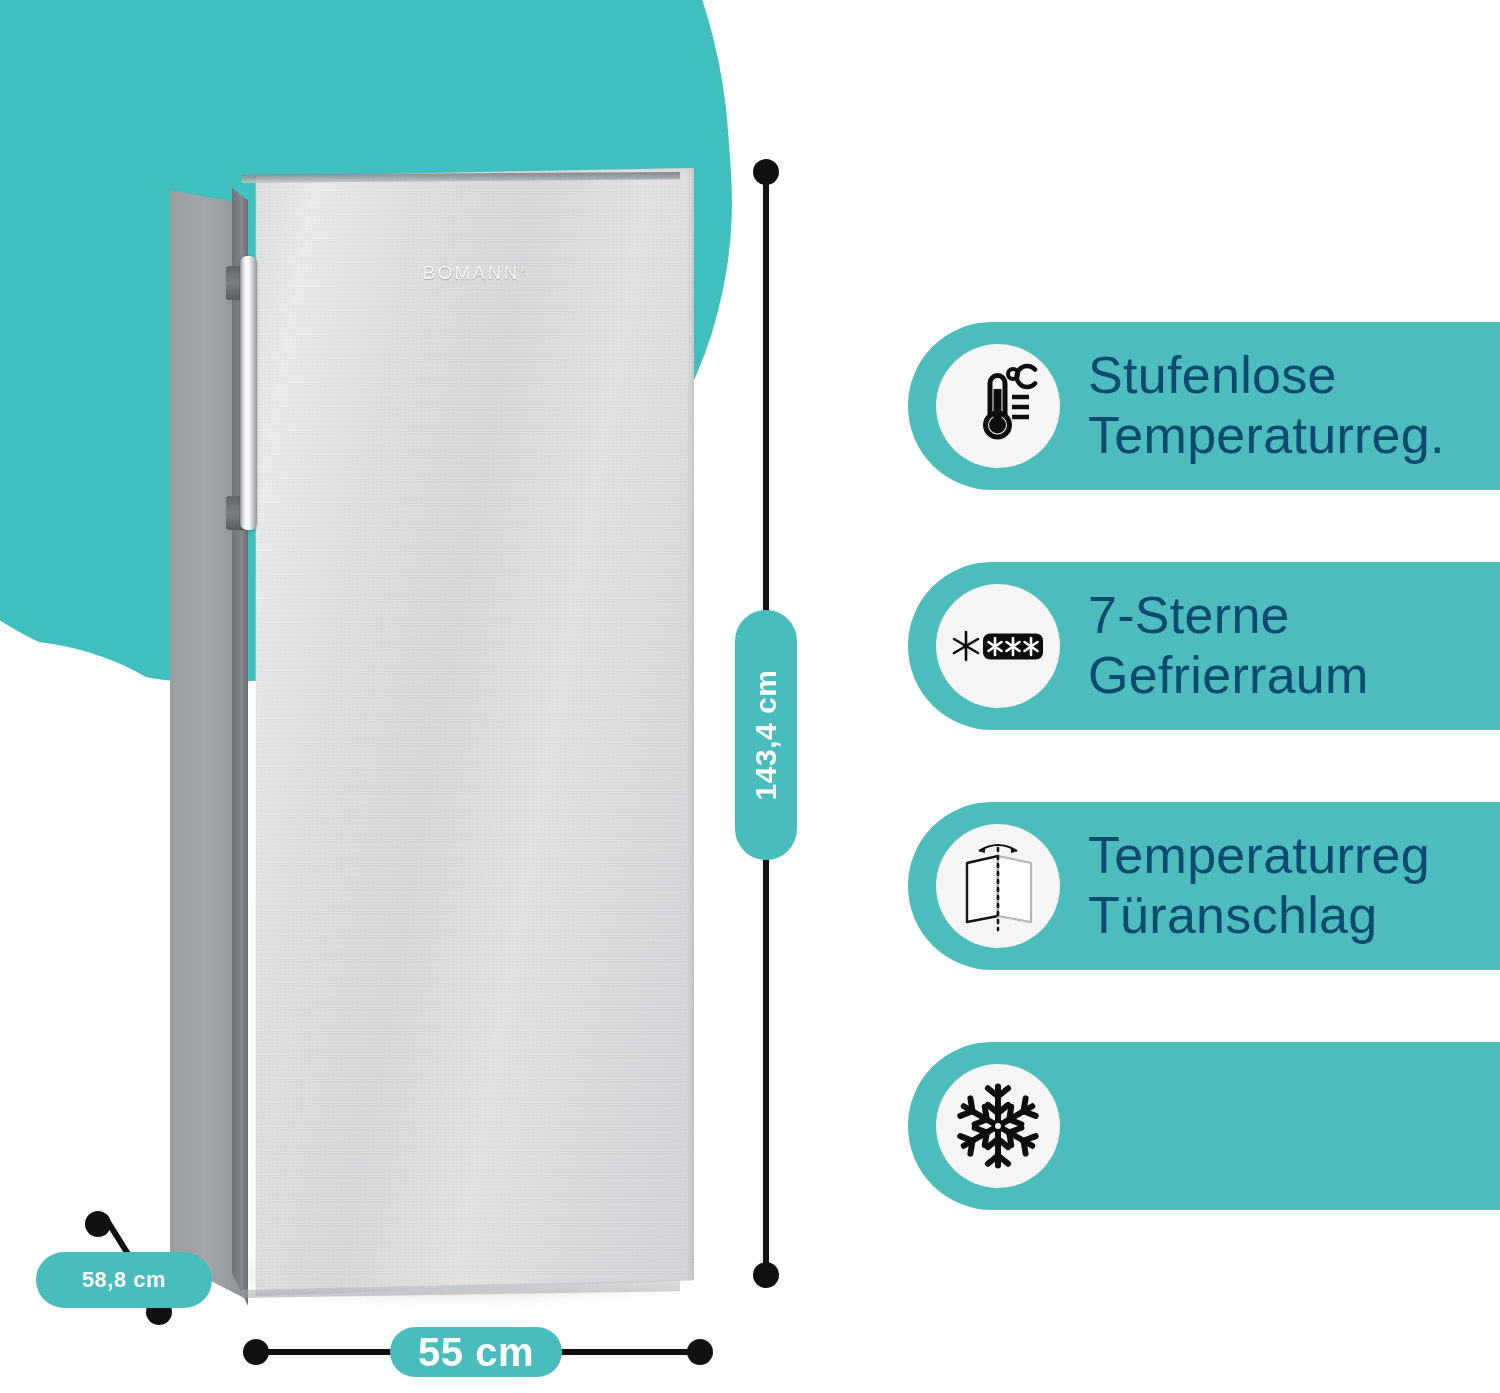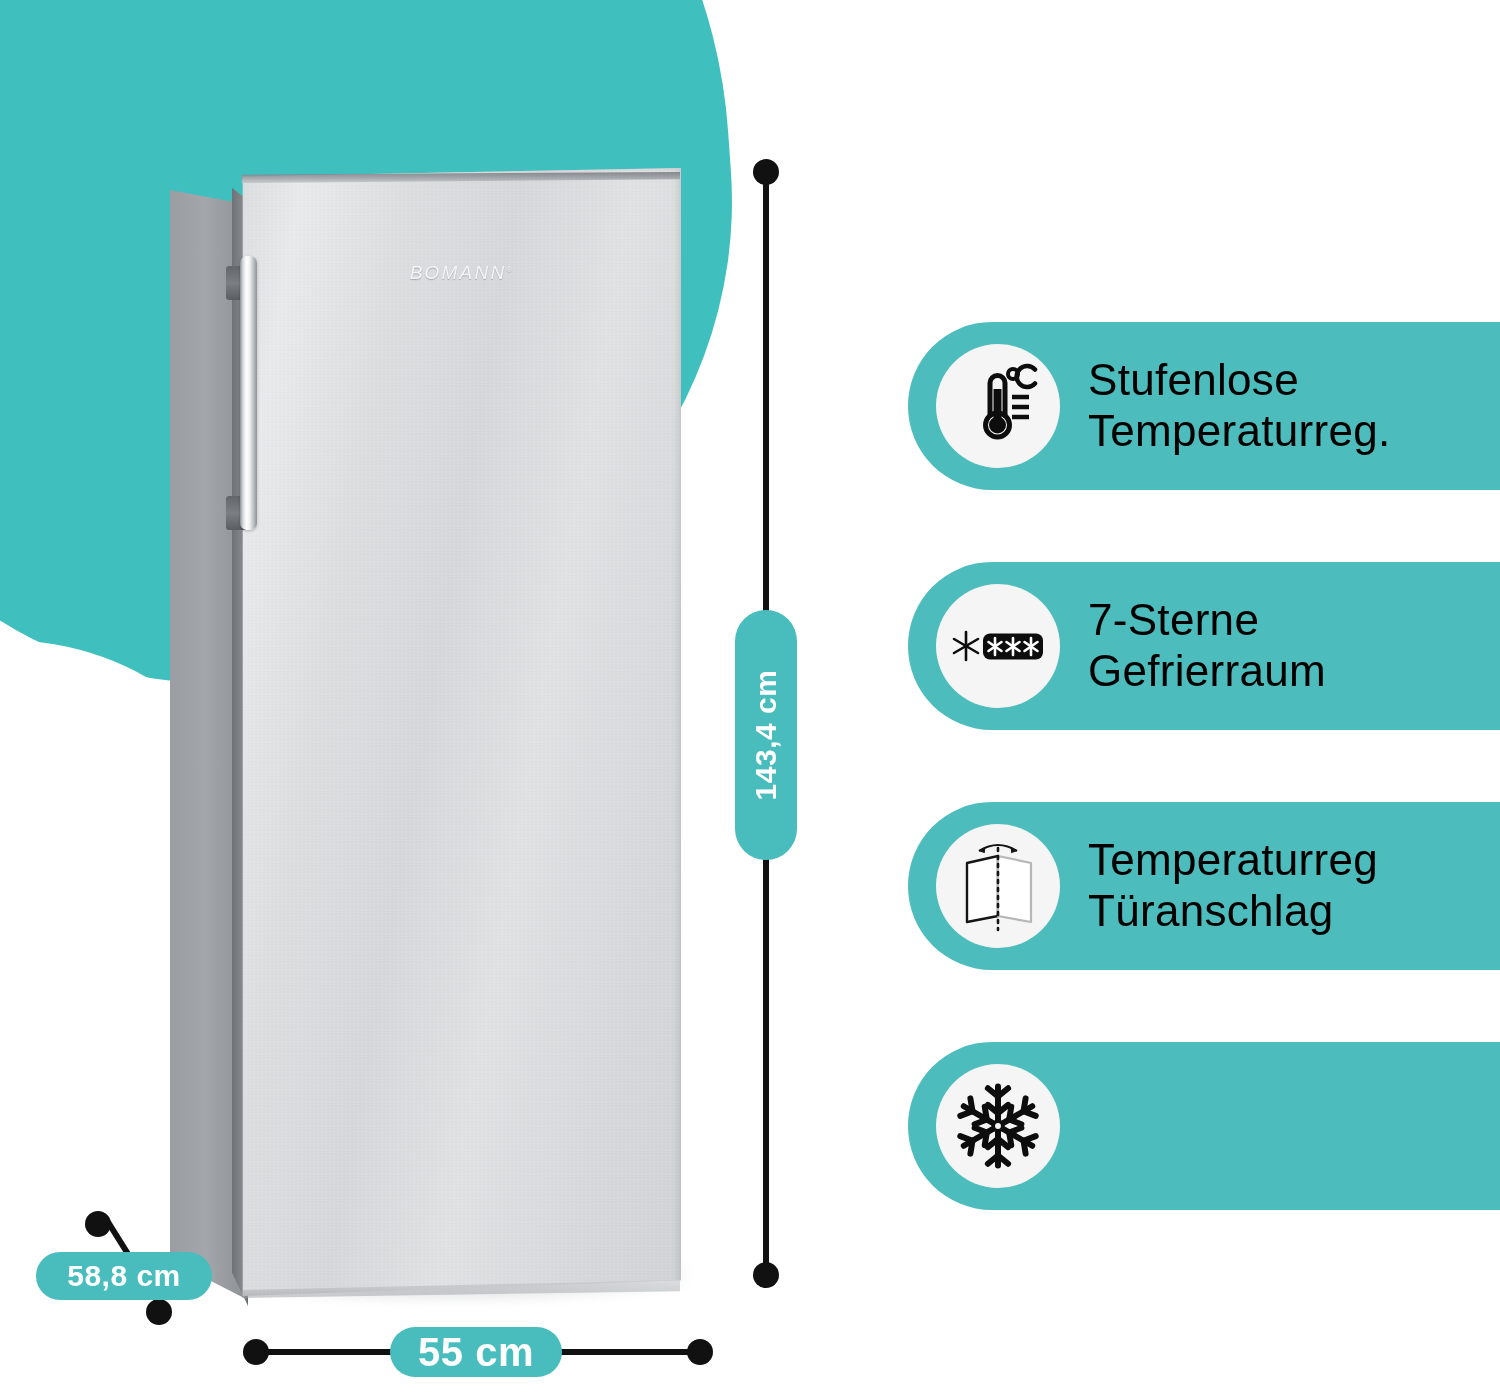--- a/index.html
+++ b/index.html
@@ -70,21 +70,21 @@
     position: absolute;
     left: 62px;
     top: 20px;
     width: 16px;
     height: 1118px;
     background: linear-gradient(90deg, #6e7176 0%, #83868b 60%, #6a6d72 100%);
     clip-path: polygon(0% 0%, 100% 1.1%, 100% 100%, 0% 97%);
   }
   .fridge-door {
     position: absolute;
-    left: 71px;
+    left: 84px;
     top: 0px;
     width: 440px;
     height: 1128px;
     background:
       repeating-linear-gradient(90deg,
         rgba(255,255,255,0.55) 0px,
         rgba(206,209,212,0.30) 1px,
         rgba(255,255,255,0.50) 2px,
         rgba(196,199,203,0.26) 3px,
         rgba(255,255,255,0.46) 4px),
@@ -96,21 +96,20 @@
       linear-gradient(100deg,
         #cfd2d4 0%,
         #e6e8e9 10%,
         #d2d5d7 26%,
         #c7cacd 44%,
         #d8dadc 62%,
         #cacdd0 80%,
         #bfc2c6 100%);
     box-shadow: inset -3px 0 6px rgba(0,0,0,0.10);
     clip-path: polygon(0.4% 0.75%, 100% 0%, 100% 98.6%, 0.4% 100%);
-    font-style: italic;
   }
   .door-top-edge {
     position: absolute;
     left: 70px;
     top: 4px;
     width: 440px;
     height: 11px;
     background: linear-gradient(180deg, #75787d 0%, #9ba0a4 55%, #c6c9cc 100%);
     clip-path: polygon(0.4% 24%, 100% 0%, 100% 66%, 0.4% 100%);
     opacity: 0.85;
@@ -243,22 +242,22 @@
     background: #111111;
     transform-origin: 50% 0%;
     transform: rotate(-32deg);
   }
   .dot-d-top  { left: 85px; top: 1211px; }
   .dot-d-bot  { left: 146px; top: 1299px; }
   .pill-depth {
     left: 36px;
     top: 1252px;
     width: 176px;
-    height: 48px;
-    font-size: 30px;
+    height: 56px;
+    font-size: 22px;
     justify-content: center;
   }
 
   
   .features {
     position: absolute;
     left: 908px;
     top: 322px;
     width: 600px;
   }
@@ -281,23 +280,23 @@
     height: 124px;
     border-radius: 50%;
     background: #f5f5f5;
     display: flex;
     align-items: center;
     justify-content: center;
   }
   .badge-icon svg { display: block; }
   .badge-label {
     margin-left: 28px;
-    color: #000000;
+    color: #0c4a6e;
     font-family: "Liberation Sans", sans-serif;
-    font-size: 44px;
+    font-size: 52px;
     font-weight: 300;
     line-height: 1.15;
     letter-spacing: 0.3px;
     white-space: pre-line;
     user-select: none;
   }
 </style>
 </head>
 <body>
 

